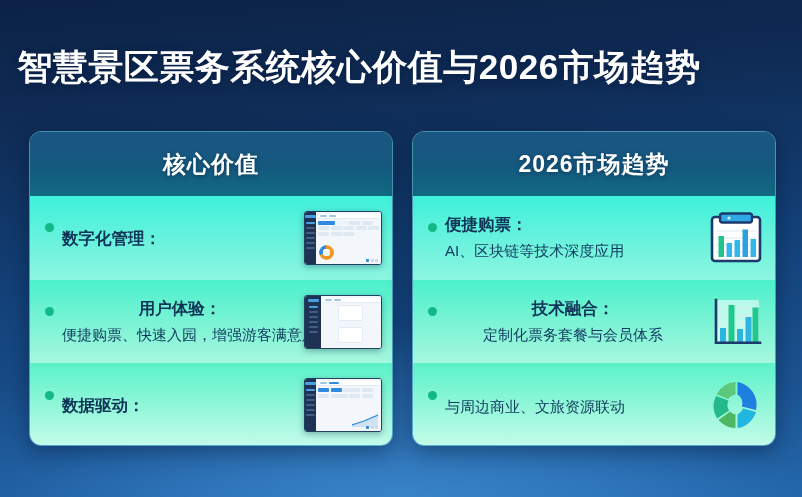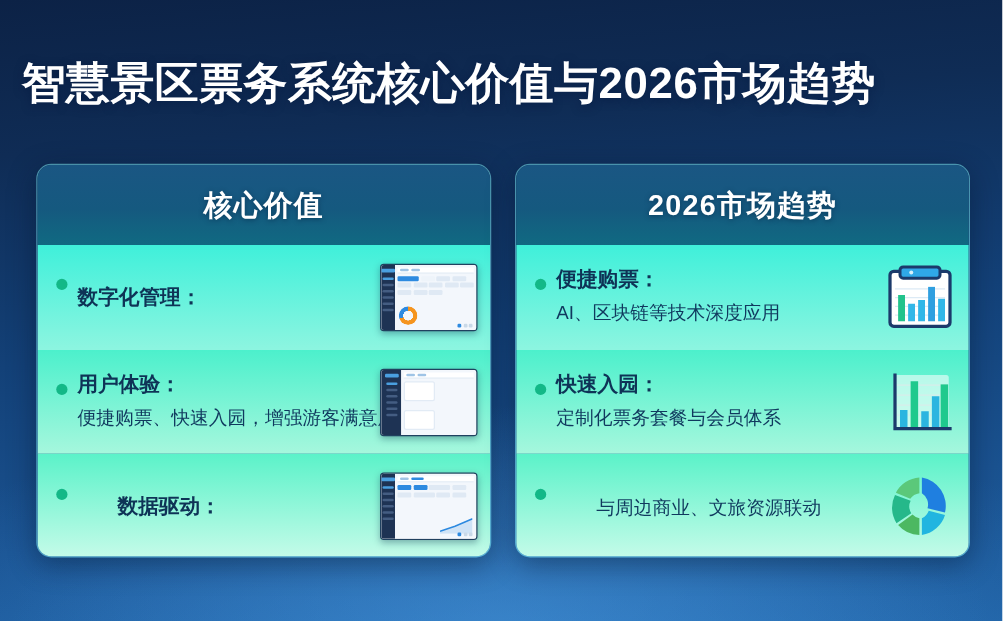--- a/index.html
+++ b/index.html
@@ -93,22 +93,22 @@
   .row {
     flex: 1 1 0;
     position: relative;
     display: flex;
     align-items: center;
     padding-left: 15px;
     padding-right: 10px;
     box-sizing: border-box;
   }
   .row-0 { background: linear-gradient(180deg, #3ff0da 0%, #8df5e0 100%); }
-  .row-1 { background: linear-gradient(180deg, #4cf0cc 0%, #a6f7dd 100%); }
-  .row-2 { background: linear-gradient(180deg, #5bf2c9 0%, #c6fbe9 100%); gap: 32px; }
+  .row-1 { background: linear-gradient(180deg, #4cf0cc 0%, #a6f7dd 100%); text-align: center; }
+  .row-2 { background: linear-gradient(180deg, #5bf2c9 0%, #c6fbe9 100%); }
 
   .bullet {
     width: 9px;
     height: 9px;
     border-radius: 50%;
     background: #13b887;
     flex: 0 0 auto;
     margin-right: 8px;
     margin-top: -20px;
   }
@@ -380,21 +380,21 @@
               <rect x="27.5" y="31" width="5.5" height="17" fill="#32b7e8"></rect>
               <rect x="35.5" y="20.5" width="5.5" height="27.5" fill="#2f9fe0"></rect>
               <rect x="43.5" y="30" width="5.5" height="18" fill="#32b7e8"></rect>
             </svg>
           </div>
         </div>
 
         <div class="row row-1">
           <span class="bullet"></span>
           <div class="row-text">
-            <div class="row-title">快速入园：</div>
+            <div class="row-title">技术融合：</div>
             <div class="row-desc">定制化票务套餐与会员体系</div>
           </div>
           <div class="row-visual">
             <svg class="icon-svg" width="58" height="58" viewBox="0 0 58 58">
               <rect x="8" y="7" width="44" height="42" rx="2" fill="#ffffff" opacity="0.55"></rect>
               <g stroke="#d7ecea" stroke-width="1">
                 <line x1="10" y1="15" x2="51" y2="15"></line>
                 <line x1="10" y1="23" x2="51" y2="23"></line>
                 <line x1="10" y1="31" x2="51" y2="31"></line>
                 <line x1="10" y1="39" x2="51" y2="39"></line>

